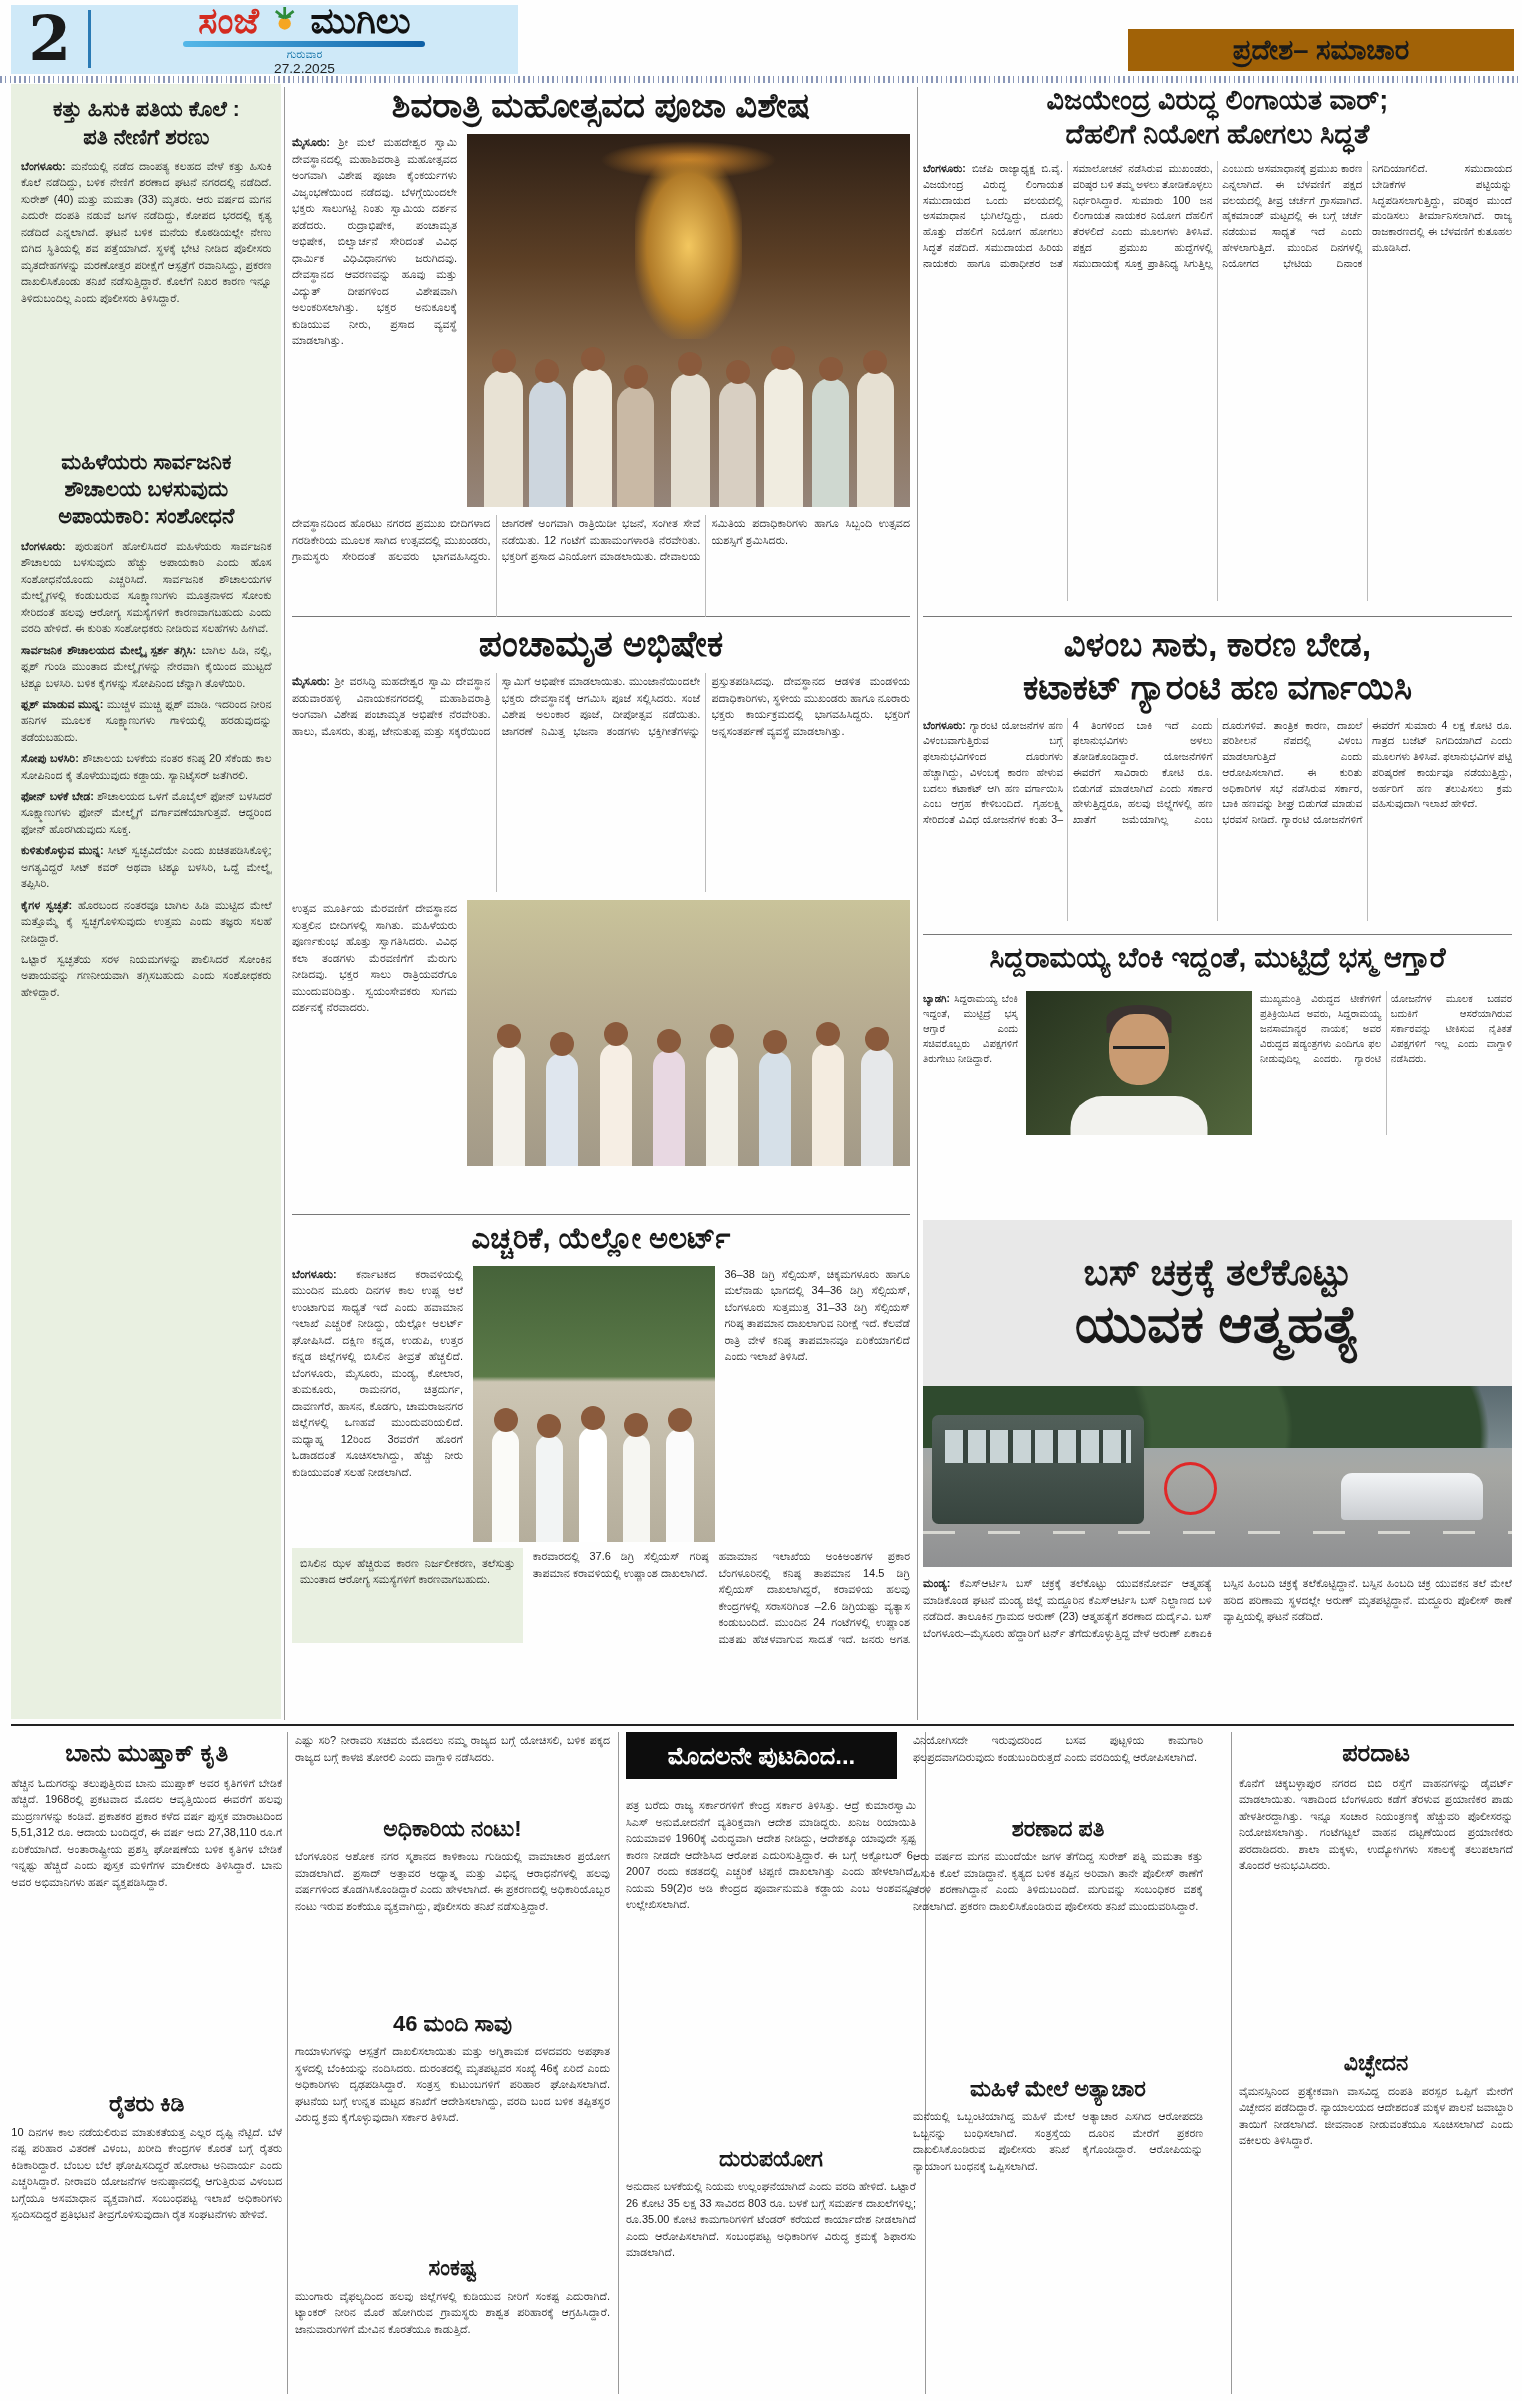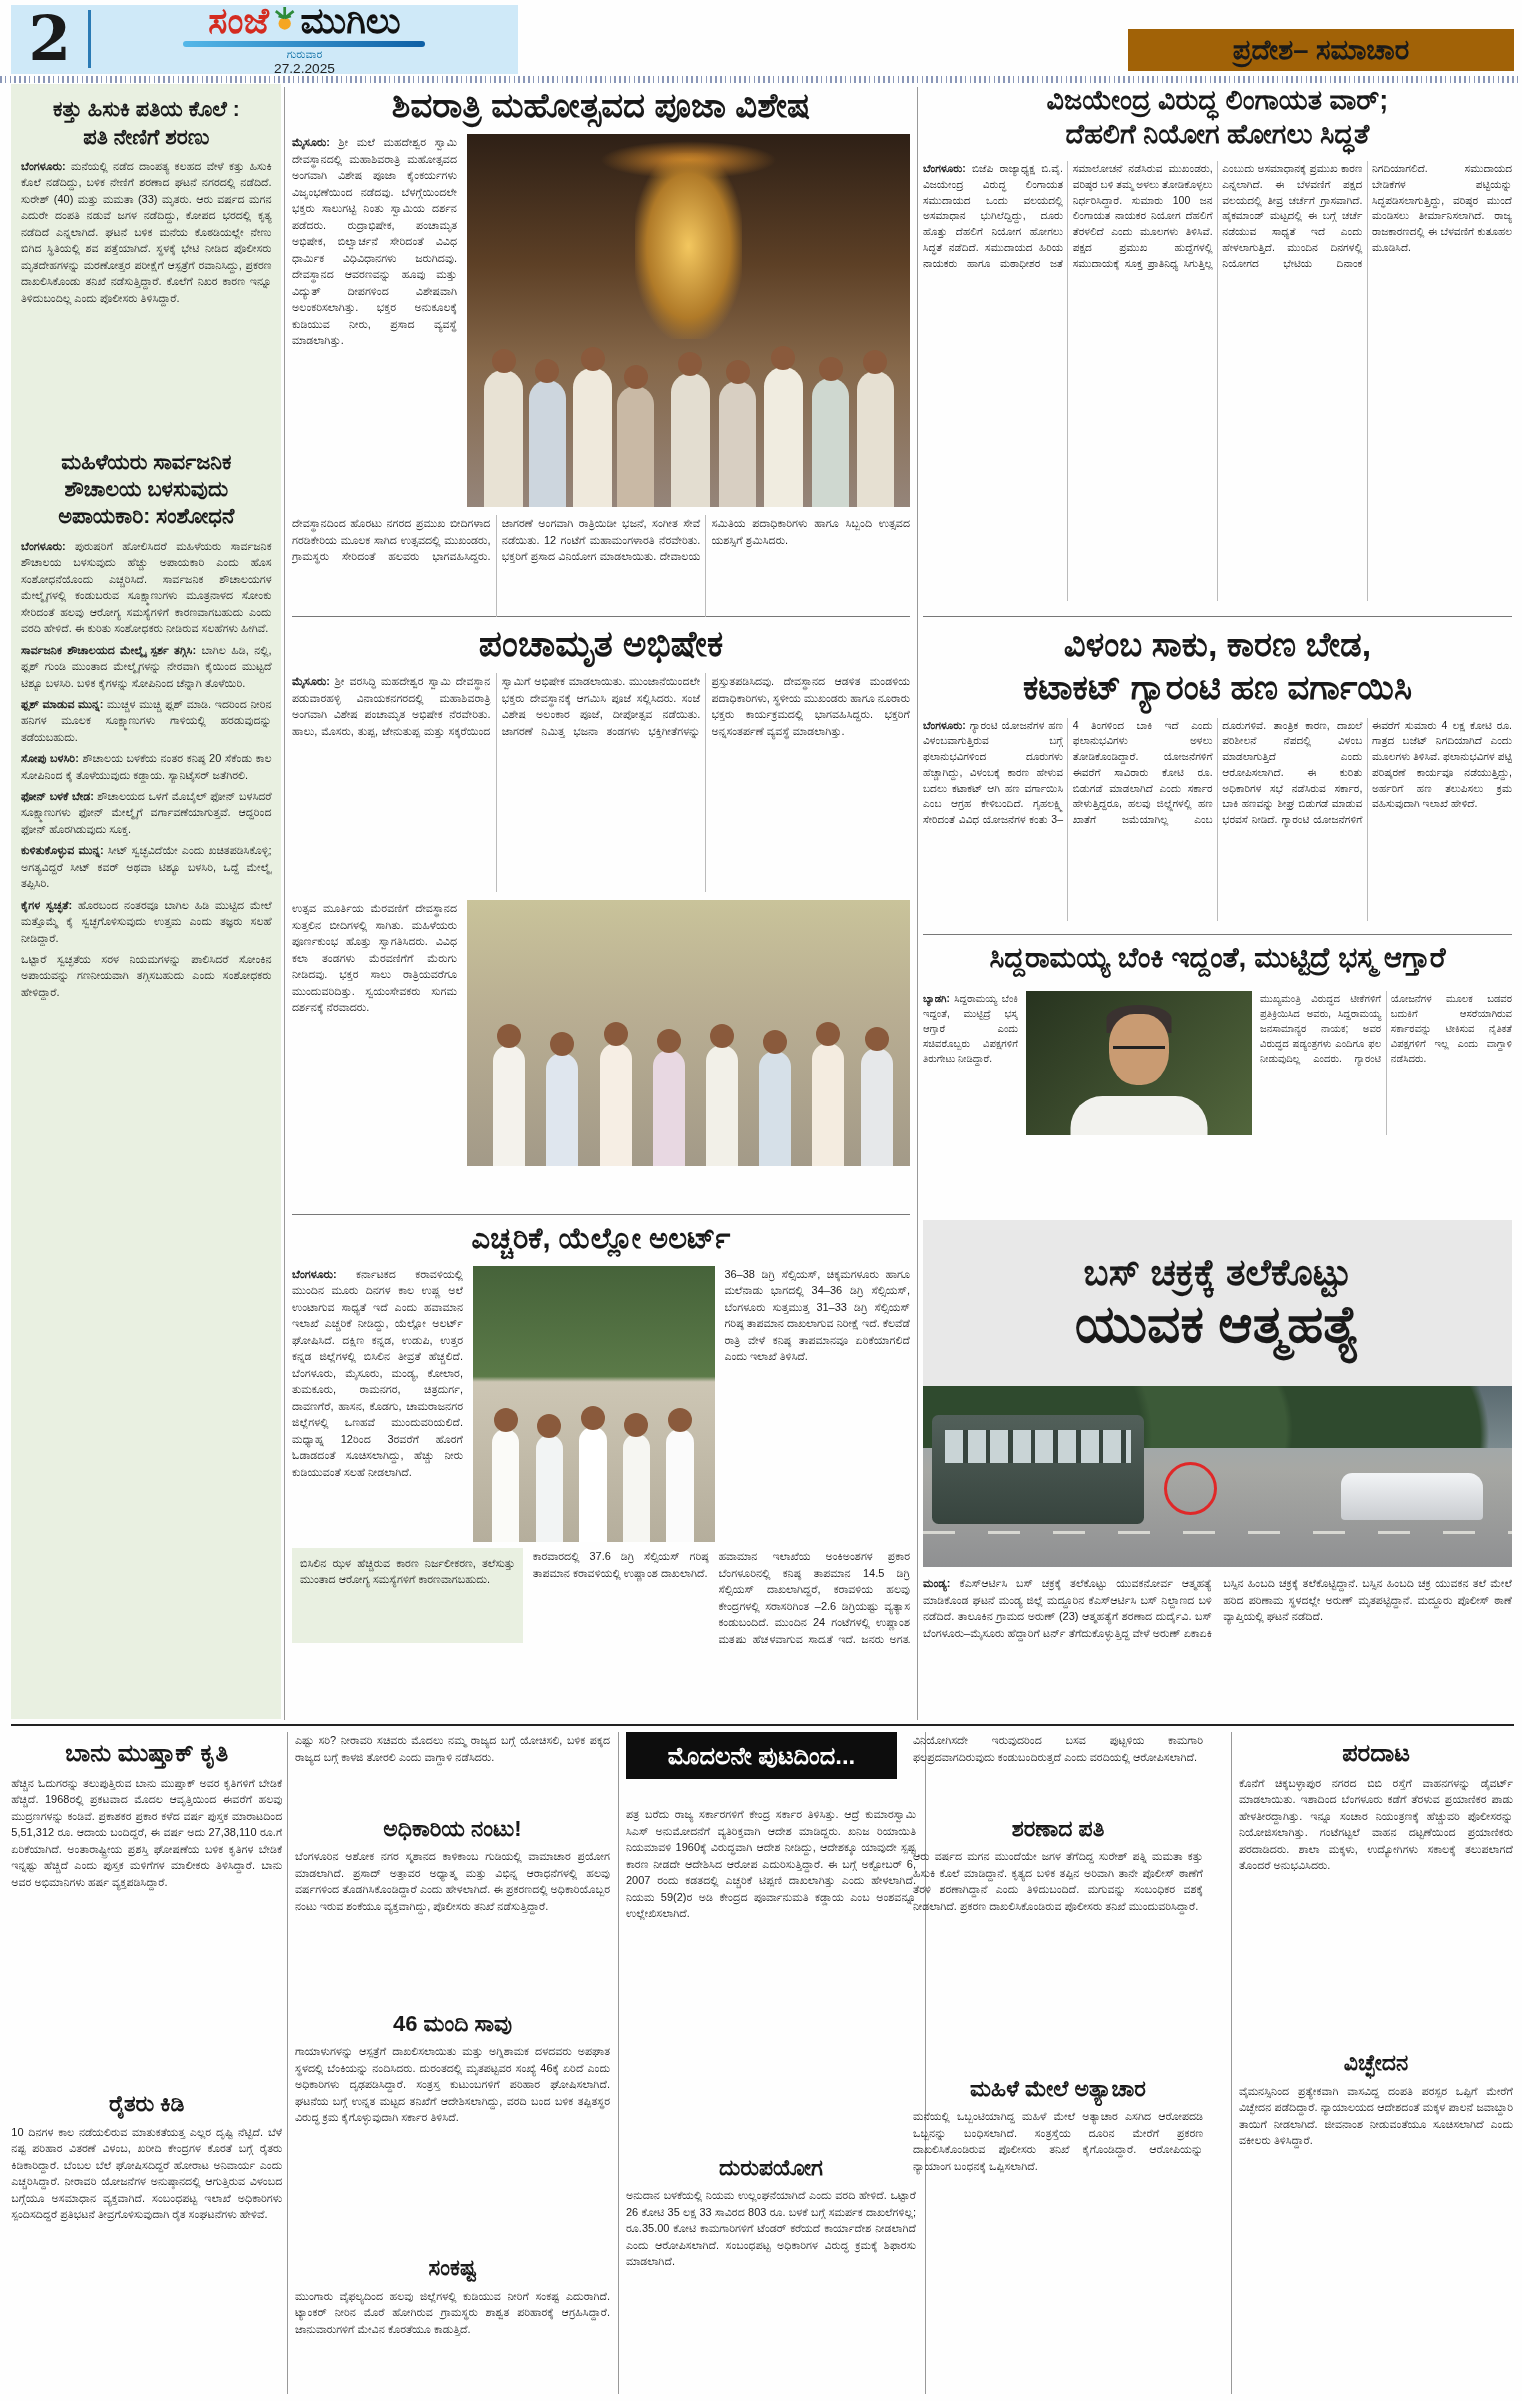--- a/index.html
+++ b/index.html
@@ -4,21 +4,21 @@
 <style>
   * { margin:0; padding:0; box-sizing:border-box; }
   body { background:#d8d8d8; font-family:"Liberation Sans", sans-serif; }
   #page { position:relative; width:1523px; height:2401px; background:#fefefe; margin:0 auto; overflow:hidden; color:#1a1a1a; }
 
   
   .masthead { position:absolute; left:11.3px; top:4.8px; width:507px; height:69px; background:#cfe9f8; display:flex; align-items:center; }
   .pagenum { width:77px; text-align:center; font-size:61px; font-weight:bold; font-family:"DejaVu Serif", serif; line-height:0.9; }
   .mast-div { width:2.4px; height:58px; background:#2a7ab5; }
   .logo-wrap { flex:1; display:flex; flex-direction:column; align-items:center; justify-content:center; }
-  .logo-line { display:flex; align-items:center; gap:2px; font-size:36px; font-weight:bold; line-height:1; }
+  .logo-line { display:flex; align-items:center; gap:12px; font-size:36px; font-weight:bold; line-height:1; }
   .logo-red { color:#d42b20; }
   .logo-black { color:#111; }
   .logo-bar { width:242px; height:5.6px; border-radius:3.2px; background:linear-gradient(90deg,#54b7e8,#0e5fa5); margin:2.4px 0 1.6px 0; }
   .mast-day { font-size:11px; color:#0369a1; }
   .mast-date { font-size:13.7px; color:#222; }
   .section-head { position:absolute; left:1128px; top:29px; width:386px; height:42px; background:#a16207; display:flex; align-items:center; justify-content:center; font-size:27.4px; font-weight:bold; }
   .comb { position:absolute; left:0; top:76px; width:1523px; height:7.3px; background:repeating-linear-gradient(90deg,#8a97b8 0 1.6px, transparent 1.6px 4.8px); }
 
   
   .vrule { position:absolute; width:0.8px; background:#999; }
@@ -82,21 +82,21 @@
 
   
   .bot { position:absolute; top:1732px; height:663px; overflow:hidden; }
   .botA { left:11.3px;  width:271px; }
   .botB { left:295px; width:315px; }
   .botC { left:626px; width:290px; }
   .botD { left:913px; width:290px; }
   .botE { left:1239px; width:274px; }
   .bot-head { font-size:24px; font-weight:bold; text-align:center; margin:6.5px 0 8px 0; }
   .bot-sub { font-size:22px; font-weight:bold; text-align:center; margin:9.7px 0 6.5px 0; }
-  .banner { width:271px; height:47px; background:#0d0d0d; color:#fff; display:flex; align-items:center; justify-content:center; font-size:24px; font-weight:bold; margin-bottom:27px; }
+  .banner { width:271px; height:47px; background:#0d0d0d; color:#fff; display:flex; align-items:center; justify-content:center; font-size:24px; font-weight:bold; margin-bottom:18px; }
 
   
   .photo { position:relative; overflow:hidden; background:#888; }
   .ph-temple { flex:1; height:373px; background:linear-gradient(180deg,#2e2016 0%,#5d4026 35%,#86684a 62%,#95857a 100%); }
   .idol { position:absolute; left:38%; top:5%; width:24%; height:50%; background:radial-gradient(ellipse at center,#f3c75f 0%,#b07a28 55%,rgba(60,35,12,0) 75%); }
   .garland { position:absolute; left:30%; top:2%; width:40%; height:10%; background:radial-gradient(ellipse at center,#d88a2a 0%,rgba(0,0,0,0) 70%); }
   .person { position:absolute; bottom:0; border-radius:19.4px 19.4px 0 0; }
   .person::before { content:""; position:absolute; top:-21px; left:50%; transform:translateX(-50%); width:24px; height:24px; border-radius:50%; background:#8a5a3c; }
   .ph-crowd { flex:1; height:266px; background:linear-gradient(180deg,#c9c39a 0%,#b8ad92 45%,#a39a88 100%); }
   .ph-man { width:226px; height:144px; background:linear-gradient(135deg,#27331f,#52663c); flex:none; }

